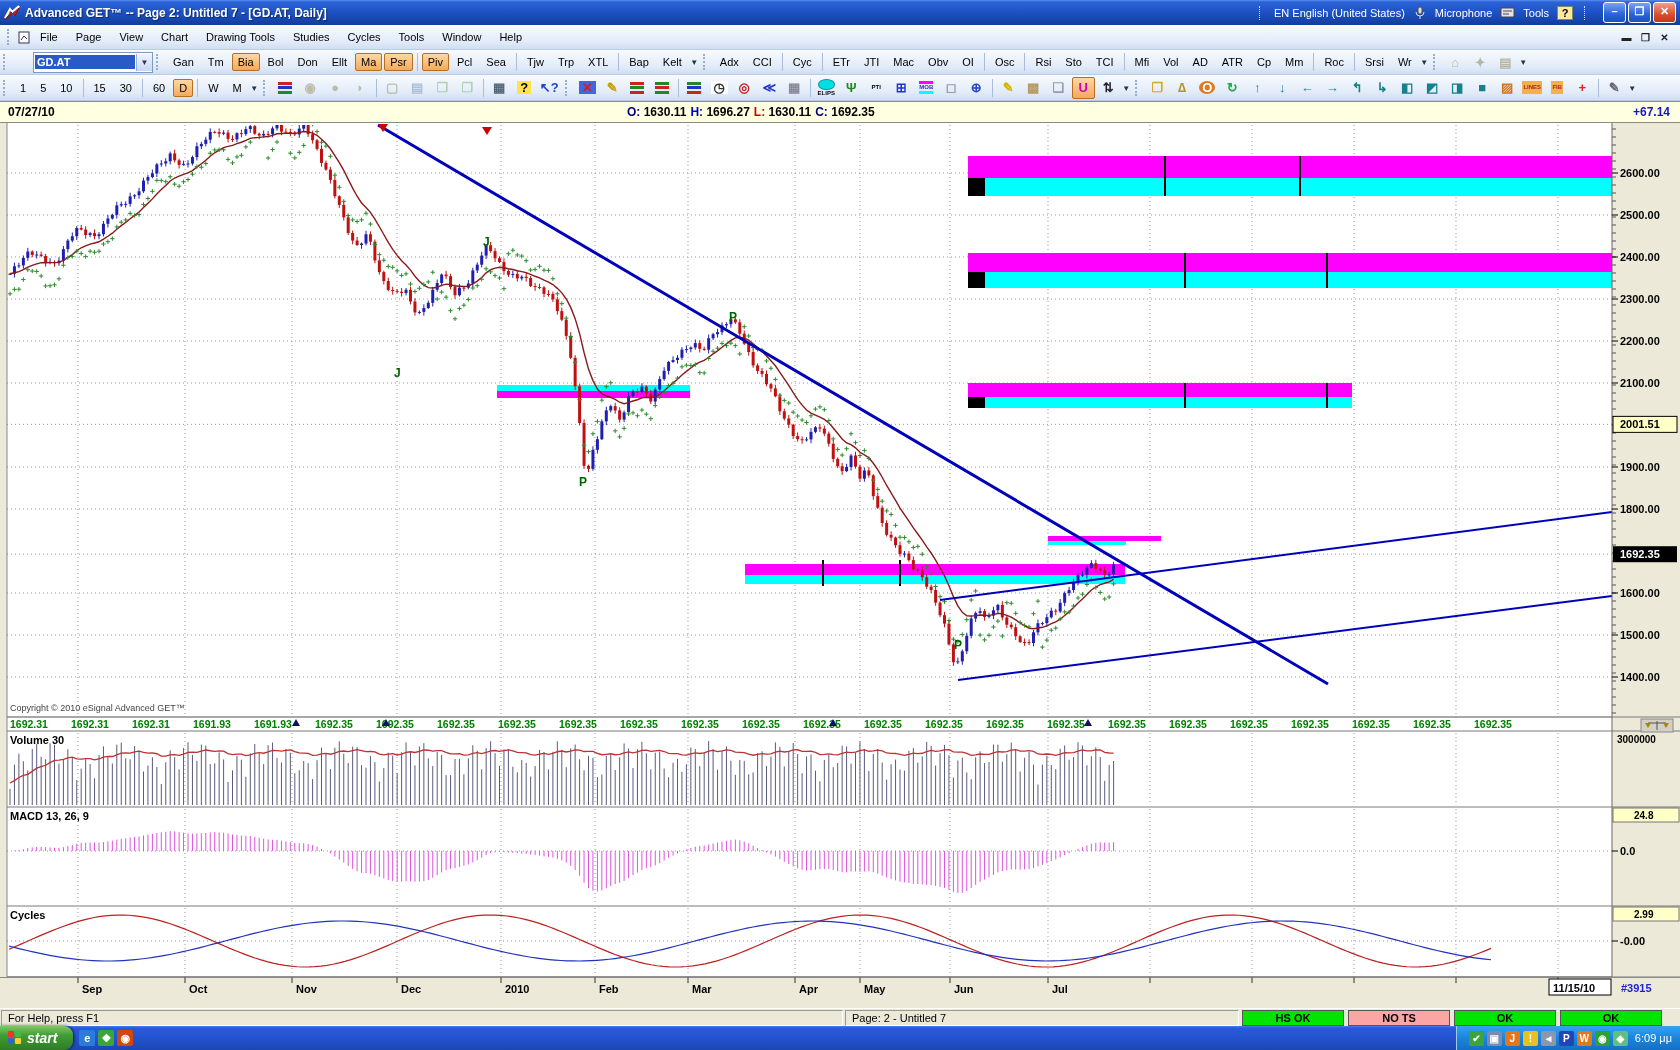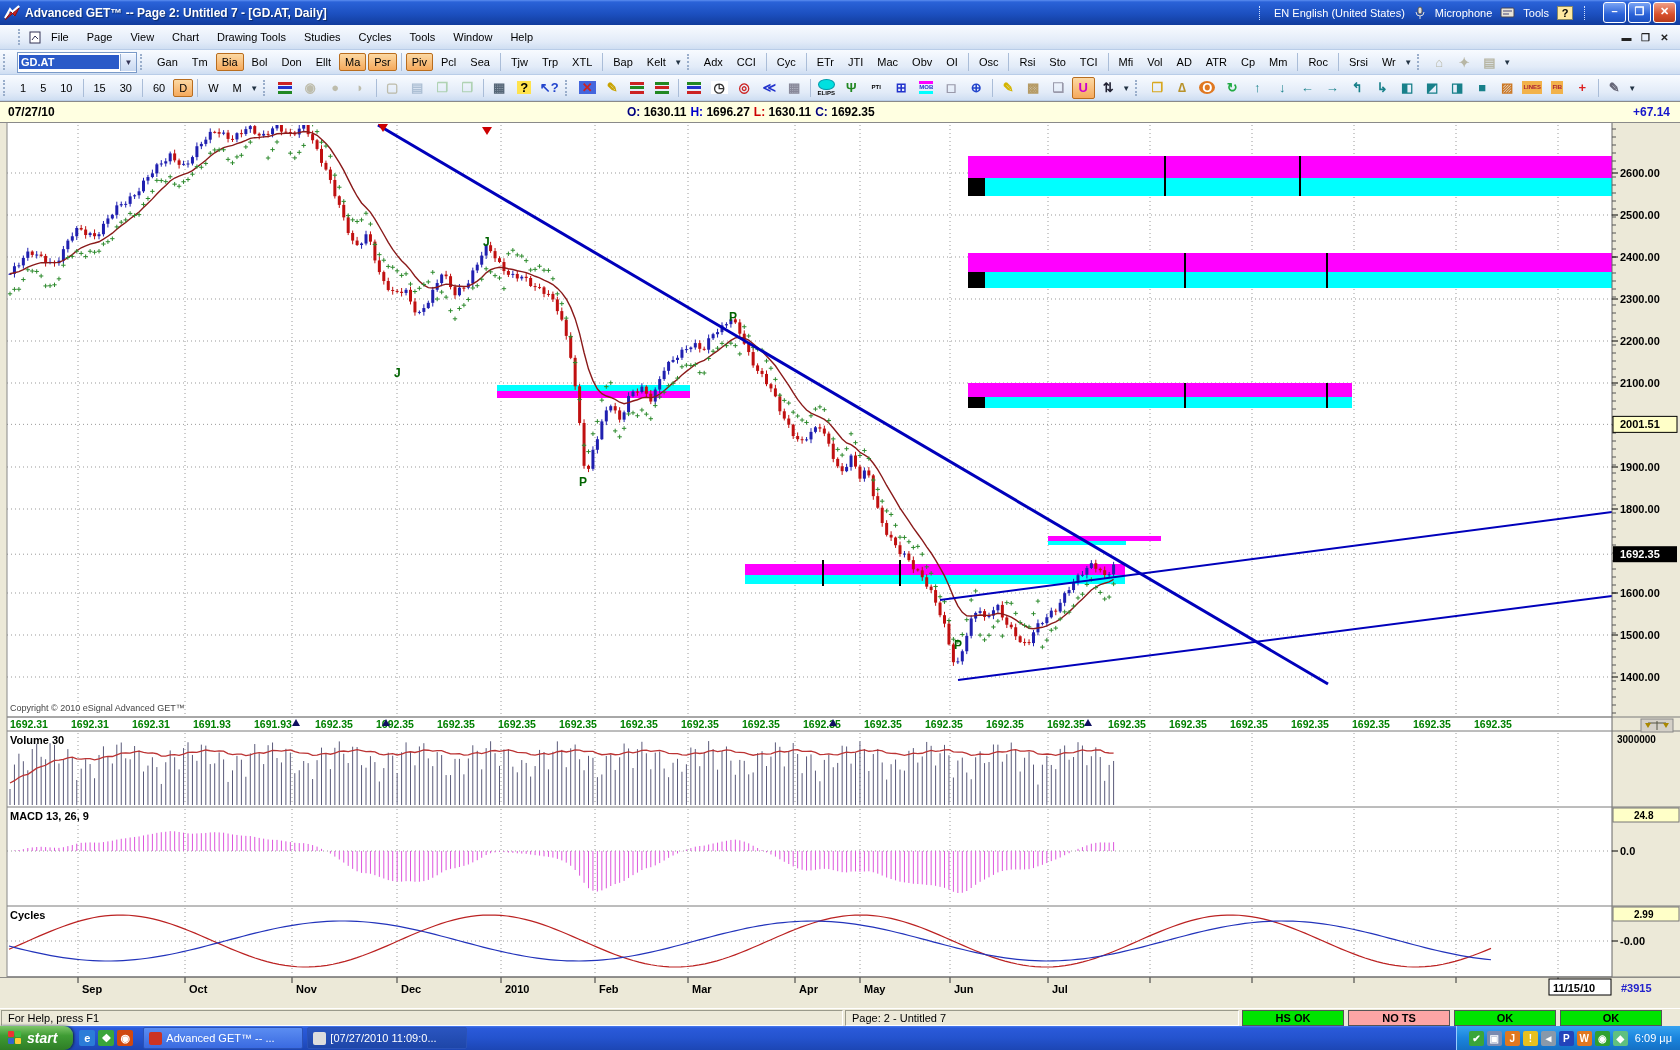--- a/index.html
+++ b/index.html
@@ -13,28 +13,28 @@
   .tspacer{flex:1}
   .langbar{display:flex;align-items:center;gap:8px;color:#fff;font-size:11px;margin-right:10px;}
   .langbar .grip{width:4px;height:14px;border-left:1px dotted #cfe0ff;margin-right:2px;}
   .winbtn{width:21px;height:19px;margin-left:2px;border-radius:3px;border:1px solid #fff;
     background:linear-gradient(#7aa4f4,#2a62d8 60%,#1c50c0);color:#fff;font-size:11px;line-height:17px;
     text-align:center;font-weight:bold;}
   .winbtn.close{background:linear-gradient(#f0a088,#d8502c 60%,#b83c1c);}
   
   .bar{position:absolute;left:0;width:100%;box-sizing:border-box;display:flex;align-items:center;
     background:linear-gradient(#f8fbff,#e2ebf8 70%,#cfdef2);border-bottom:1px solid #b9cdE8;}
-  .menubar{top:25px;height:25px;padding-left:15px;}
+  .menubar{top:25px;height:25px;padding-left:4px;}
   .menu-item{padding:3px 9px;color:#000;}
   .grip{width:5px;height:16px;margin:0 3px;border-left:2px dotted #9aaecb;}
   .mdi{margin-left:auto;display:flex;gap:4px;padding-right:8px;color:#222;font-weight:bold;font-size:10px;}
   .mdi span{width:15px;text-align:center;}
   .toolbar1{top:50px;height:25px;}
   .toolbar2{top:75px;height:26px;}
-  .combo{width:118px;height:19px;background:#fff;border:1px solid #7a9ac8;display:flex;align-items:center;margin-left:4px;}
+  .combo{width:118px;height:19px;background:#fff;border:1px solid #7a9ac8;display:flex;align-items:center;margin-left:20px;}
   .combo .val{flex:1;background:#2a5ac8;color:#fff;font-weight:bold;font-size:11px;padding:1px 2px;margin:1px;}
   .combo .arr{width:15px;height:17px;background:linear-gradient(#eef4ff,#c8d8f0);border-left:1px solid #9ab0d0;
     color:#335;text-align:center;font-size:8px;line-height:17px;}
   .tbtn{padding:2px 5px;margin:0 1px;border:1px solid transparent;border-radius:2px;color:#000;font-size:11px;}
   .tbtn.active{background:linear-gradient(#fcd9a4,#f5a95c);border-color:#b96d1e;}
   .tsep{width:1px;height:18px;background:#aabdd8;margin:0 3px;}
   .tdrop{width:11px;height:20px;color:#234;font-size:8px;text-align:center;line-height:22px;}
   .ticon{width:21px;height:20px;margin:0 1px;display:flex;flex-direction:column;align-items:center;justify-content:center;
     font-size:13px;line-height:13px;border:1px solid transparent;border-radius:2px;}
   .ticon.act{background:linear-gradient(#fcd9a4,#f5a95c);border-color:#b96d1e;}
@@ -2284,30 +2284,20 @@
           <i style="background:#36c"></i>
           <i style="background:#fc3"></i>
       </span>
       <span>start</span>
     </span>
     <span class="ql" id="quick-launch">
         <span class="qlicon" style="background: rgb(43, 124, 216);">e</span>
         <span class="qlicon" style="background: rgb(58, 165, 58);">❖</span>
         <span class="qlicon" style="background: rgb(208, 72, 16);">◉</span>
       </span>
-    <span id="task-buttons" style="display:flex">
-        <span class="taskbtn">
-          <span class="tbicon" style="background: rgb(204, 51, 34);"></span>
-          <span>Advanced GET™ -- ...</span>
-        </span>
-        <span class="taskbtn pressed">
-          <span class="tbicon" style="background: rgb(221, 221, 221);"></span>
-          <span>[07/27/2010 11:09:0...</span>
-        </span>
-      </span>
     <span class="tray">
       <span id="tray-icons" style="display:flex;gap:3px">
           <span class="trayicon" style="background: rgb(58, 165, 58);">✔</span>
           <span class="trayicon" style="background: rgb(122, 138, 176);">▣</span>
           <span class="trayicon" style="background: rgb(224, 120, 32);">J</span>
           <span class="trayicon" style="background: rgb(232, 192, 32);">!</span>
           <span class="trayicon" style="background: rgb(136, 153, 170);">◄</span>
           <span class="trayicon" style="background: rgb(34, 68, 187);">P</span>
           <span class="trayicon" style="background: rgb(224, 120, 32);">W</span>
           <span class="trayicon" style="background: rgb(48, 160, 48);">◉</span>

